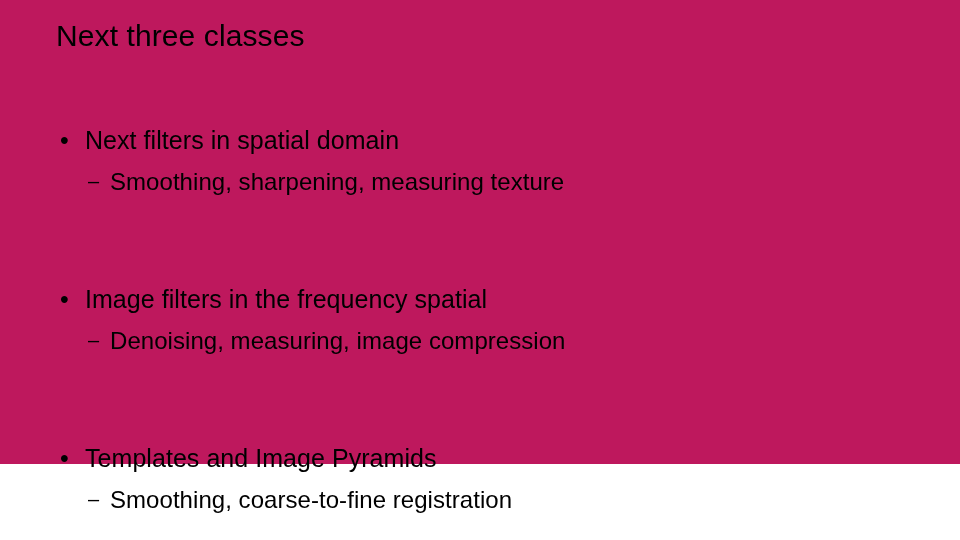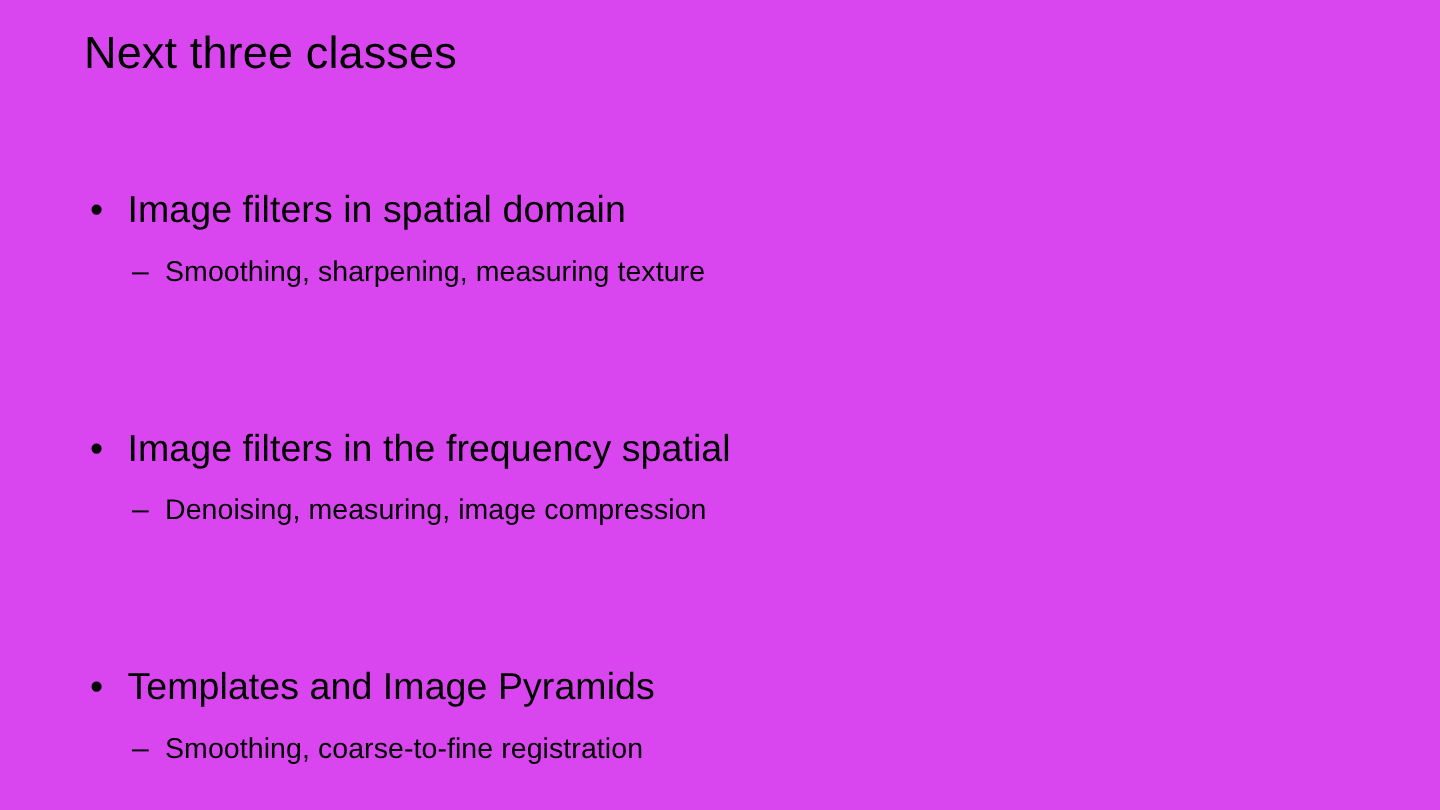--- a/index.html
+++ b/index.html
@@ -10,22 +10,22 @@
     width: 960px;
     height: 540px;
     background: #ffffff;
     font-family: "Liberation Sans", sans-serif;
     color: #000000;
     overflow: hidden;
   }
   .slide {
     position: relative;
     width: 960px;
-    height: 540px;
-    background: #d946ef;
+    height: 464px;
+    background: #be185d;
     box-sizing: border-box;
   }
   .slide-title {
     position: absolute;
     left: 56px;
     top: 17px;
     font-size: 30px;
     line-height: 38px;
     font-weight: 400;
     letter-spacing: 0.1px;
@@ -74,40 +74,40 @@
     padding-left: 32px;
   }
   .subbullet-marker {
     width: 22px;
     flex: 0 0 22px;
     font-size: 20px;
     line-height: 27px;
     color: #000000;
   }
   .subbullet-text {
-    font-size: 19px;
+    font-size: 24px;
     line-height: 27px;
     letter-spacing: 0.05px;
     color: #000000;
     white-space: nowrap;
   }
 </style>
 </head>
 <body>
 
 <div class="slide">
 
   <div class="slide-title">Next three classes</div>
 
   <div class="body-list">
 
     <div class="bullet-group">
       <div class="bullet-row">
         <span class="bullet-marker">•</span>
-        <span class="bullet-text">Image filters in spatial domain</span>
+        <span class="bullet-text">Next filters in spatial domain</span>
       </div>
       <div class="subbullet-row">
         <span class="subbullet-marker">–</span>
         <span class="subbullet-text">Smoothing, sharpening, measuring texture</span>
       </div>
     </div>
 
     <div class="bullet-group">
       <div class="bullet-row">
         <span class="bullet-marker">•</span>

